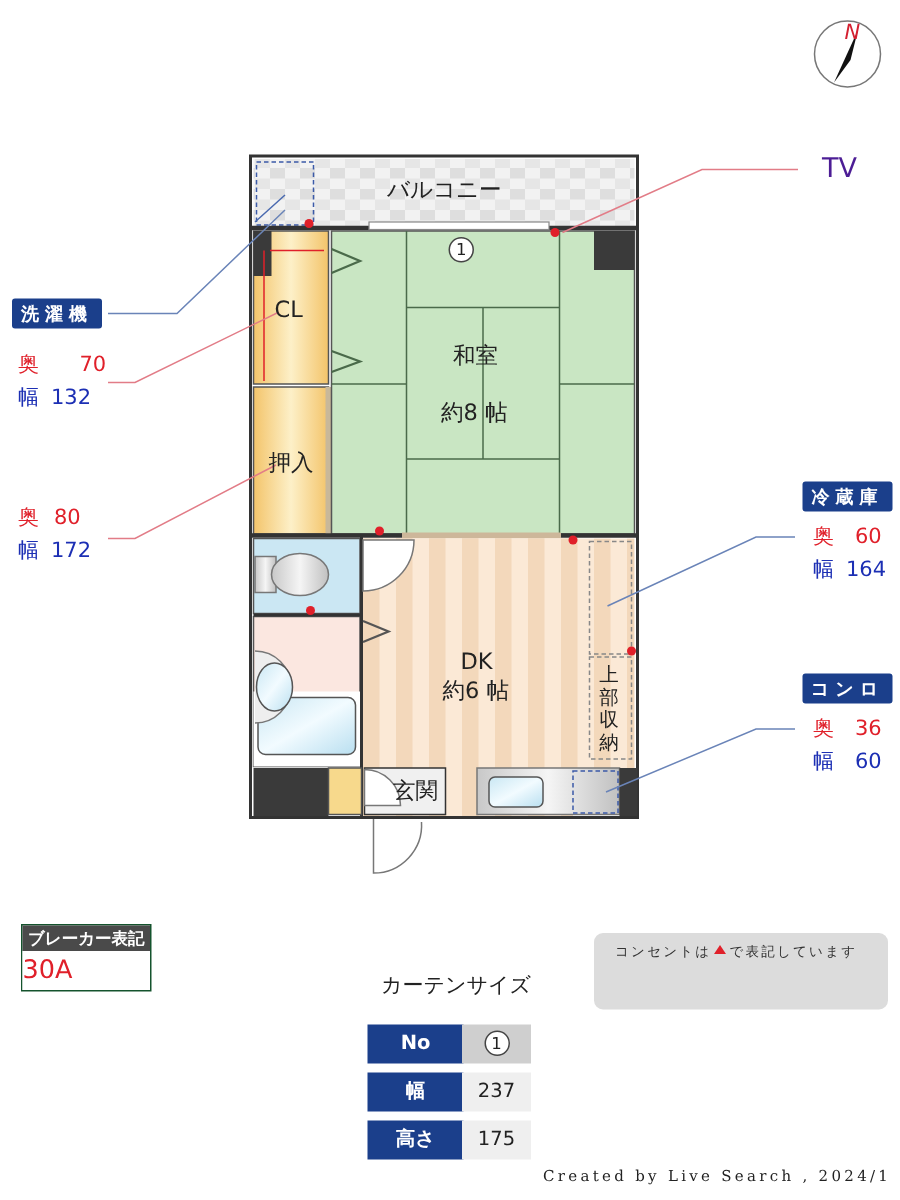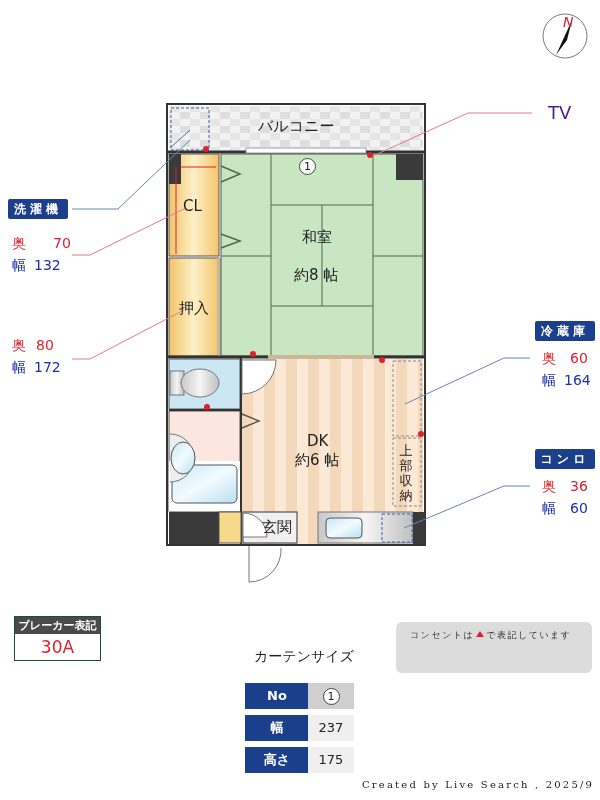--- a/index.html
+++ b/index.html
@@ -9,21 +9,21 @@
   .plan { position: absolute; left: 0; top: 0; width: 600px; height: 800px; }
   .label-box { position: absolute; background: #1b3f8b; color: #fff; font-size: 12px; font-weight: bold;
                letter-spacing: 4px; text-align: center; border-radius: 2px; line-height: 20px; }
   .dim { position: absolute; font-size: 14px; line-height: 22px; }
   .dim .d { color: #e0202a; }
   .dim .w { color: #1c2fb4; }
   .dim .k { display: inline-block; width: 22px; }
   .room-text { position: absolute; font-size: 15px; color: #222; text-align: center; }
   .breaker { position: absolute; left: 14px; top: 616px; width: 87px; border: 1px solid #14532d; }
   .breaker .hd { background: #4a4a4a; color: #fff; font-size: 11px; font-weight: bold; text-align: center; line-height: 17px; }
-  .breaker .val { color: #e0202a; font-size: 17px; text-align: center; line-height: 26px; background: #fff; }
+  .breaker .val { color: #e0202a; font-size: 17px; line-height: 26px; background: #fff; }
   .note { position: absolute; left: 396px; top: 622px; width: 196px; height: 51px; background: #dcdcdc;
           border-radius: 6px; font-size: 9px; color: #333; letter-spacing: 1.5px; padding: 6px 0 0 14px; line-height: 15px; }
   .tri { display: inline-block; width: 0; height: 0; border-left: 4px solid transparent; border-right: 4px solid transparent;
          border-bottom: 6px solid #e0202a; vertical-align: 1px; margin: 0 2px; }
   .curtain-title { position: absolute; left: 254px; top: 648px; font-size: 14px; color: #222; }
   .ct-row { position: absolute; left: 245px; width: 112px; height: 26px; }
   .ct-row .h { position: absolute; left: 0; top: 0; width: 64px; height: 26px; background: #1b3f8b; color: #fff;
                font-size: 13px; font-weight: bold; text-align: center; line-height: 26px; }
   .ct-row .v { position: absolute; left: 63px; top: 0; width: 46px; height: 26px; background: #efefef; color: #222;
                font-size: 13px; text-align: center; line-height: 26px; }
@@ -200,13 +200,13 @@
 </div>
 <div class="ct-row" style="top:715px;">
   <div class="h">幅</div>
   <div class="v">237</div>
 </div>
 <div class="ct-row" style="top:747px;">
   <div class="h">高さ</div>
   <div class="v">175</div>
 </div>
 
-<div class="credit">Created by Live Search , 2025/9</div>
+<div class="credit">Created by Live Search , 2024/1</div>
 
 </body></html>

